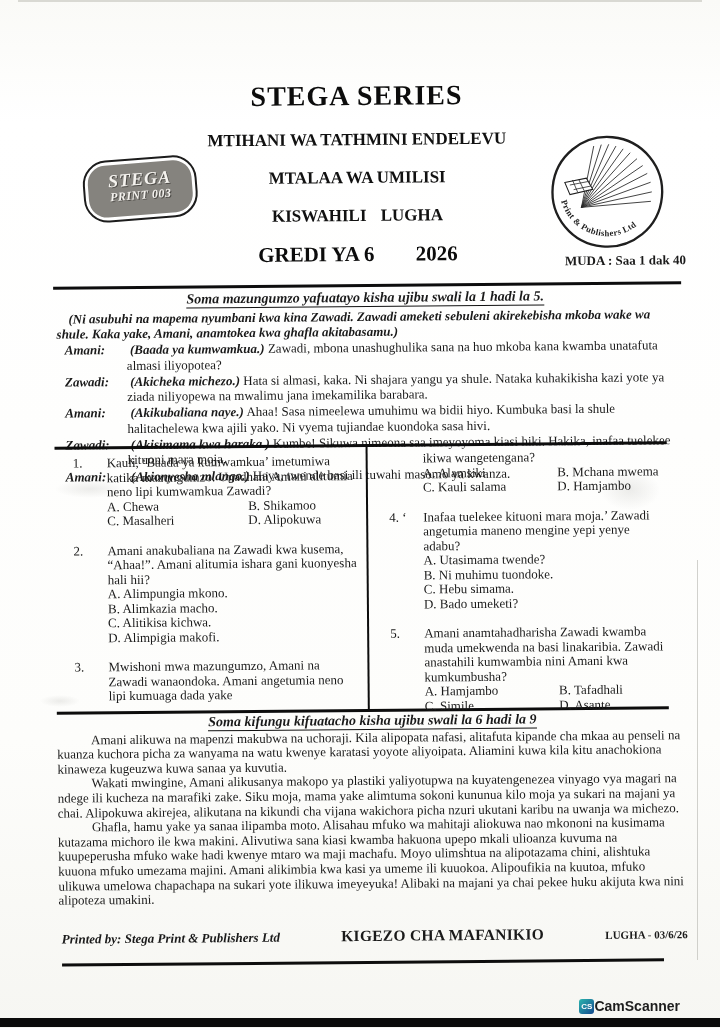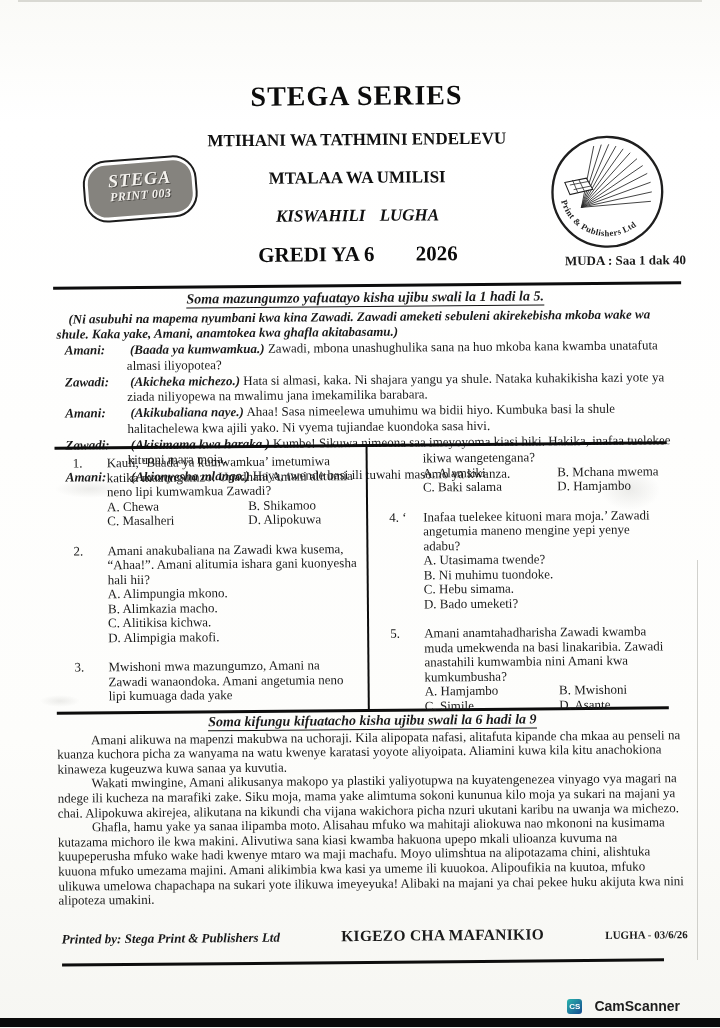--- a/index.html
+++ b/index.html
@@ -10,21 +10,21 @@
     overflow:hidden;
     font-family:"Liberation Serif", serif;
     color:#1a1a1a;
   }
   .paper { position:absolute; inset:0; transform:rotate(-0.5deg); transform-origin:360px 500px; }
 
   
   .header { position:absolute; top:80px; left:0; right:0; text-align:center; }
   .h-series { font-size:28px; font-weight:bold; letter-spacing:1px; color:#0c0c0c; }
   .h-sub { font-size:17px; font-weight:bold; margin-top:18px; color:#111; }
-  .h-subject span { display:inline-block;font-style:italic; }
+  .h-subject span { display:inline-block; }
   .h-subject .w2 { margin-left:10px; }
   .h-grade { font-size:21px; font-weight:bold; margin-top:16px; color:#0c0c0c; }
   .h-grade .year { margin-left:36px; }
   .muda { position:absolute; top:255px; right:32px; font-size:13px; font-weight:bold; }
 
   
   .stamp {
     position:absolute; left:86px; top:156px; width:114px; height:62px;
     border:2.5px solid #1c1c1c; border-radius:24px; background:#fff; padding:3px;
     transform:rotate(-4deg);
@@ -84,21 +84,21 @@
   .edge-line { position:absolute; right:22px; top:560px; height:400px; width:1.5px;
                background:#c6c6c0; opacity:.8; }
   .top-edge { position:absolute; top:0; left:18px; right:18px; height:2px; background:#d9d9d3; }
   .smudge { position:absolute; border-radius:50%; background:radial-gradient(closest-side,#9a9a94,transparent); opacity:.18; }
   .sm1 { left:55px; top:480px; width:70px; height:18px; }
   .sm2 { left:40px; top:695px; width:40px; height:12px; }
   .sm3 { left:600px; top:470px; width:60px; height:40px; }
   .bottom-bar { position:absolute; bottom:1px; left:0; right:0; height:9px; background:#0b0b0b; }
 
   
-  .camscanner { position:absolute; top:998px; right:40px; display:flex; align-items:center; gap:12px;
+  .camscanner { position:absolute; top:998px; right:40px; display:flex; align-items:center; gap:0;
                 font-family:"Liberation Sans", sans-serif; }
   .cs-badge { width:15px; height:15px; border-radius:3px;
               background:linear-gradient(135deg,#2ab5ae,#15498e);
               color:#fff; font-size:8px; font-weight:bold; display:flex;
               align-items:center; justify-content:center; }
   .cs-text { font-size:14px; color:#1d1d1d; font-weight:600; }
 </style>
 </head>
 <body>
 
@@ -234,21 +234,21 @@
       </div>
 
       <div class="qcol-right">
         <div class="qrow">
           <div class="qnum"></div>
           <div class="qbody">
             <div class="qtext">ikiwa wangetengana?</div>
             <div class="opts-2col">
               <span>A. Alamsiki</span>
               <span>B. Mchana mwema</span>
-              <span>C. Baki salama</span>
+              <span>C. Kauli salama</span>
               <span>D. Hamjambo</span>
             </div>
           </div>
         </div>
 
         <div class="qrow mt">
           <div class="qnum">4. ‘</div>
           <div class="qbody">
             <div class="qtext">Inafaa tuelekee kituoni mara moja.’ Zawadi angetumia maneno mengine yepi yenye adabu?</div>
             <div class="opts-1col">
@@ -259,21 +259,21 @@
             </div>
           </div>
         </div>
 
         <div class="qrow mt">
           <div class="qnum">5.</div>
           <div class="qbody">
             <div class="qtext">Amani anamtahadharisha Zawadi kwamba muda umekwenda na basi linakaribia. Zawadi anastahili kumwambia nini Amani kwa kumkumbusha?</div>
             <div class="opts-2col">
               <span>A. Hamjambo</span>
-              <span>B. Mwishoni</span>
+              <span>B. Tafadhali</span>
               <span>C. Simile</span>
               <span>D. Asante</span>
             </div>
           </div>
         </div>
       </div>
     </section>
 
     <section class="passage">
       <div class="sec-heading">

